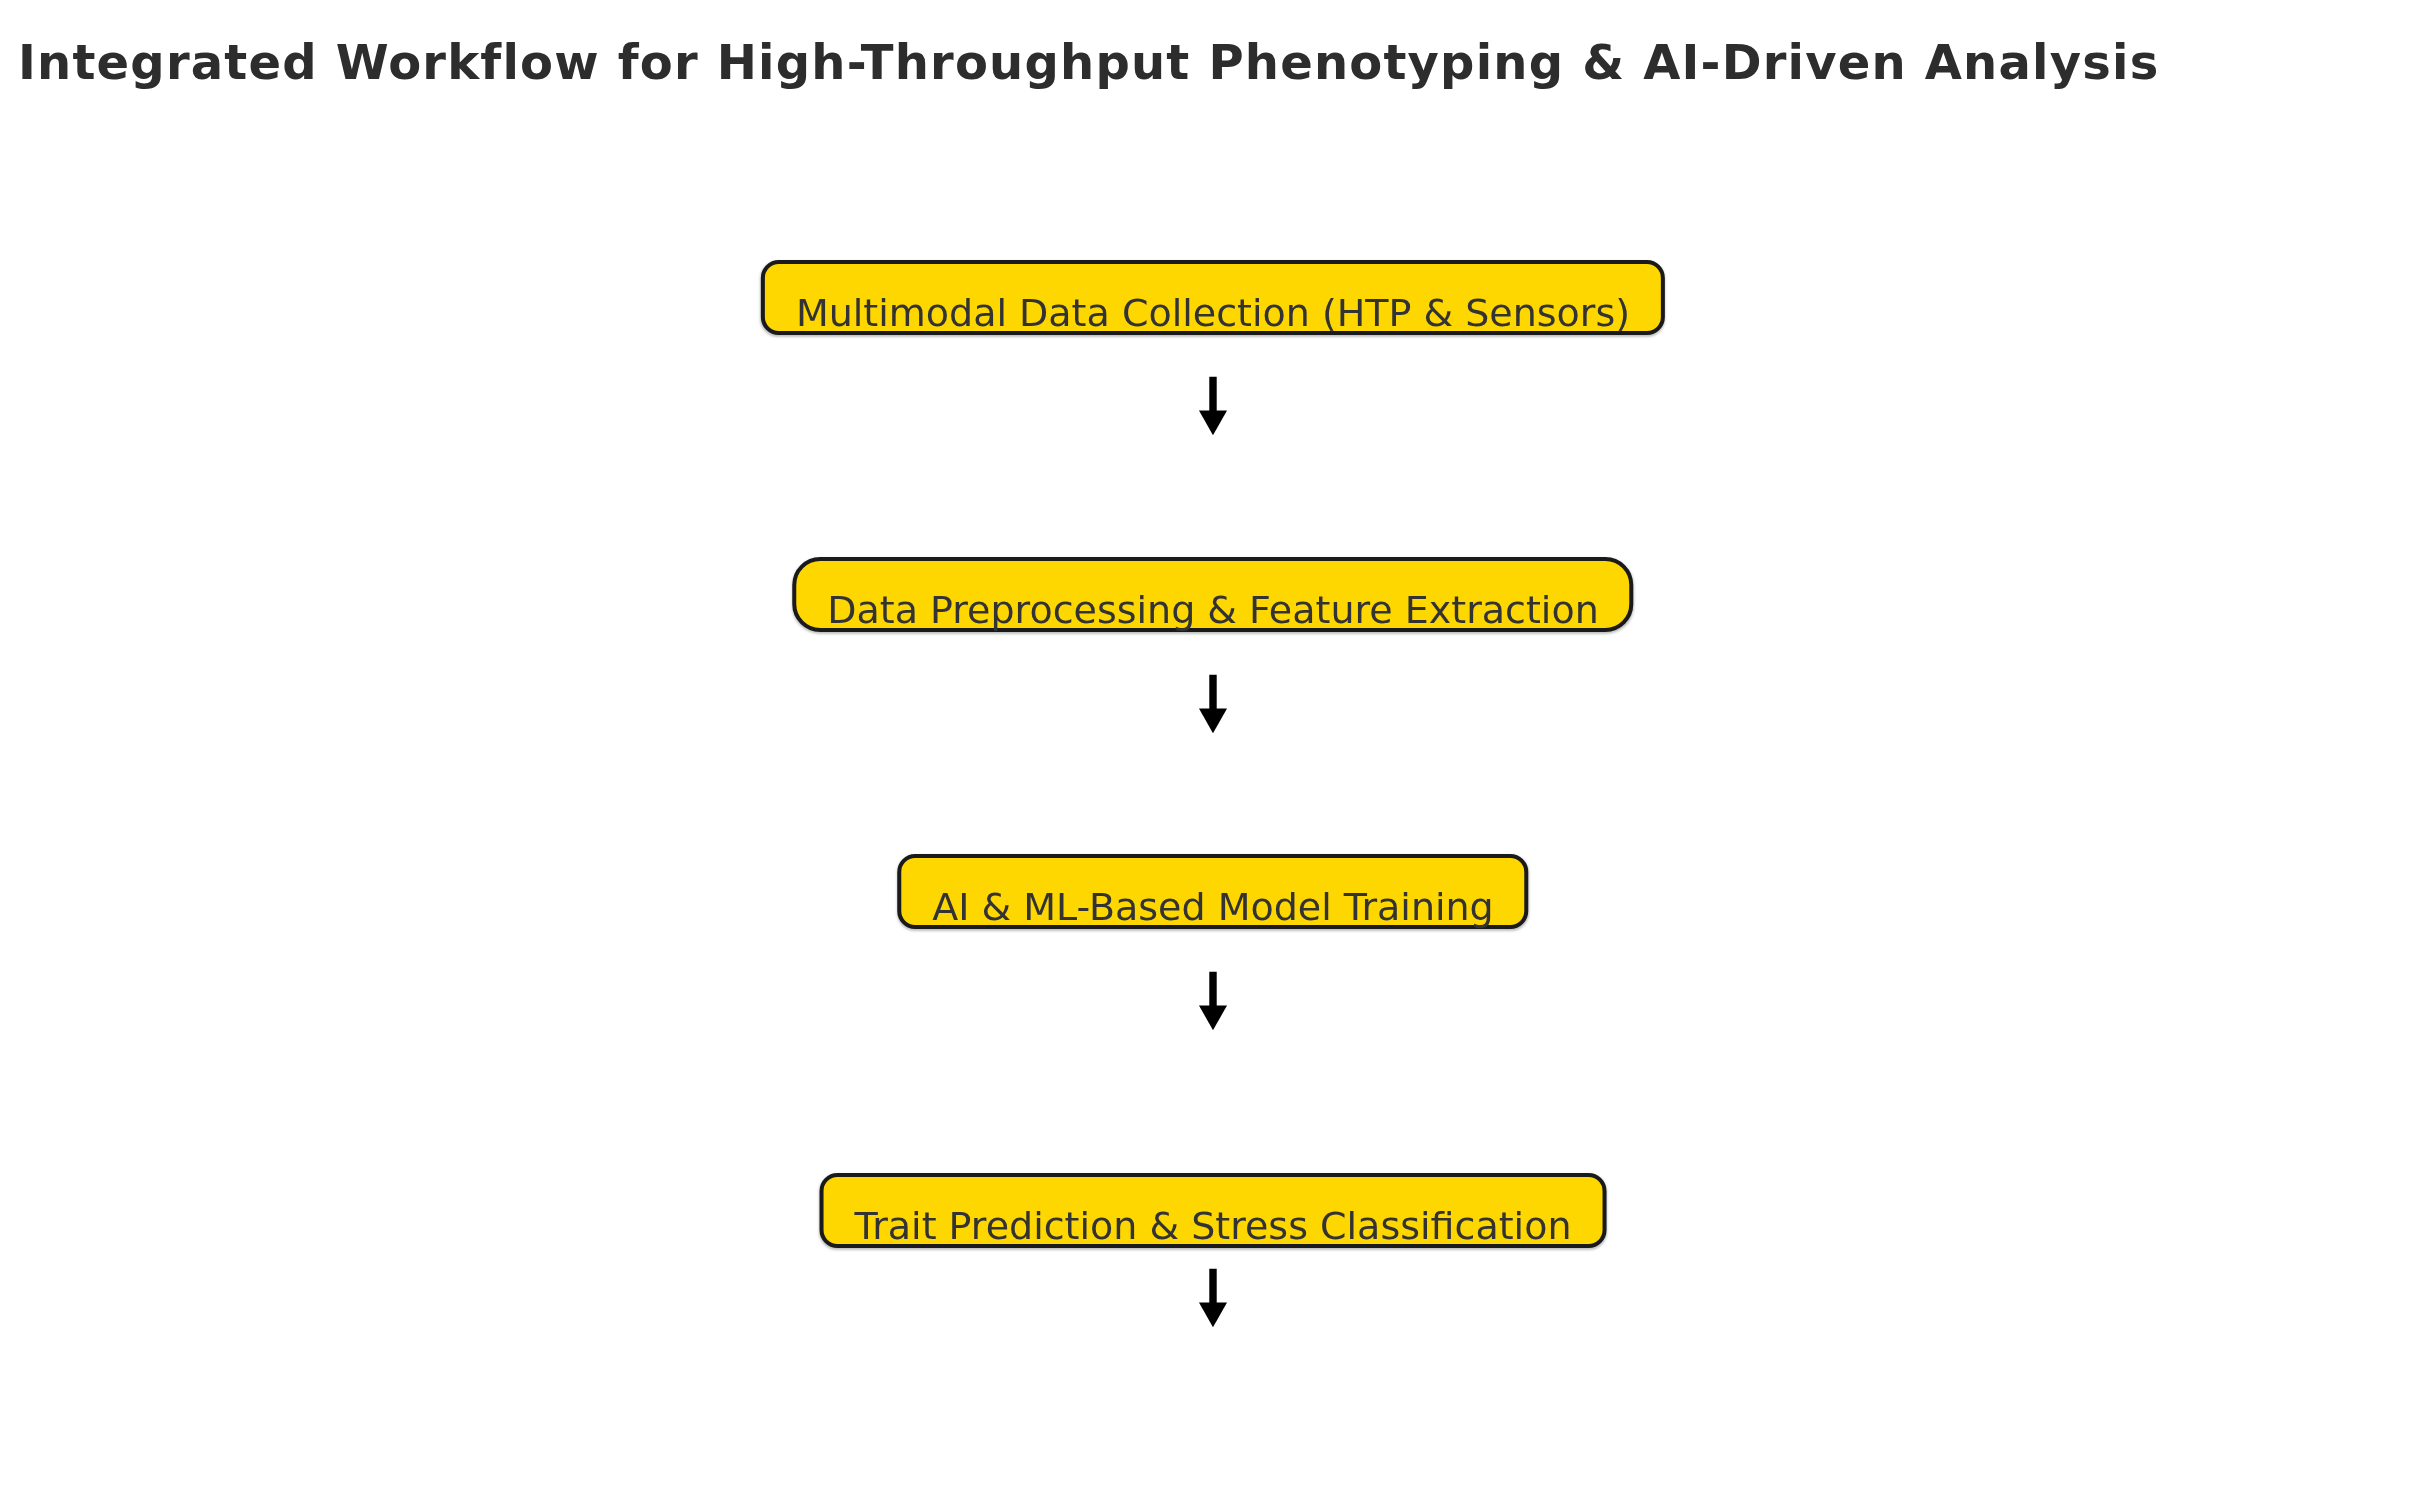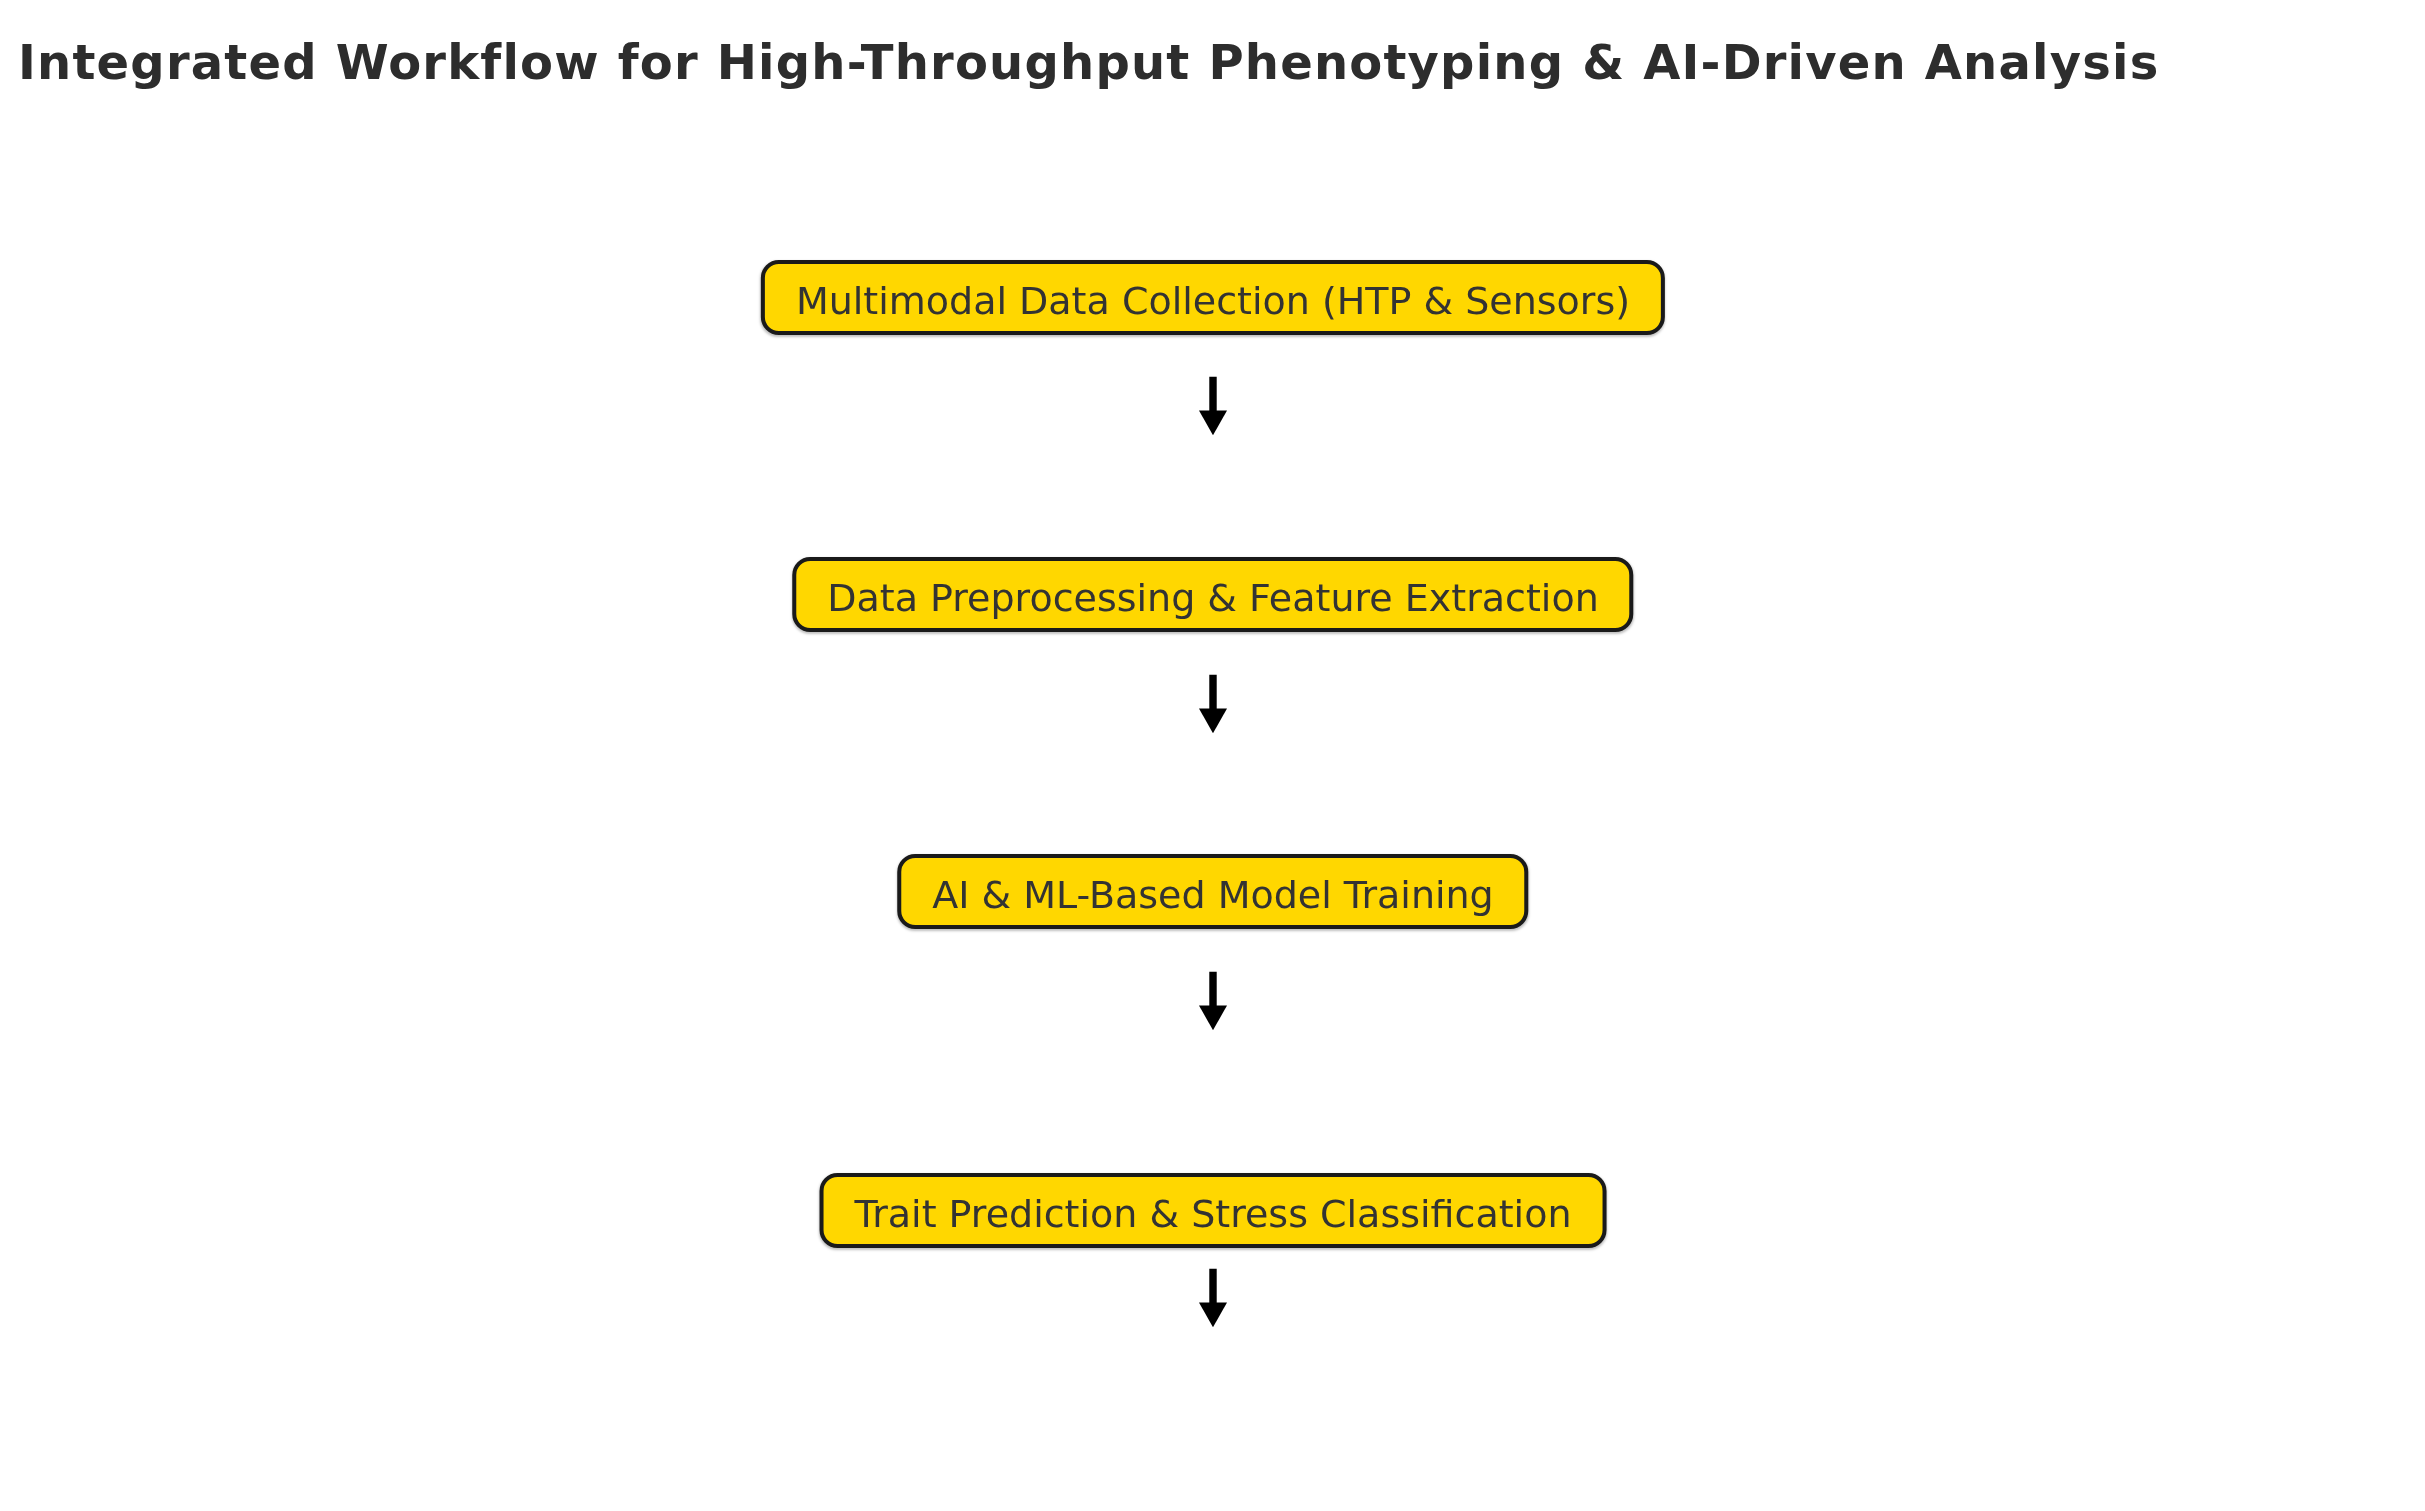--- a/index.html
+++ b/index.html
@@ -26,33 +26,33 @@
     letter-spacing: 1.2px;
     color: #2D2D2D;
     white-space: nowrap;
   }
   .flow-node {
     position: absolute;
     left: 50%;
     transform: translateX(-50%);
     box-sizing: border-box;
     height: 75px;
-    padding: 4px 31px;
+    padding: 16px 31px;
     background: #FFD700;
     border: 4.1px solid #1A1A1A;
     border-radius: 18px;
     color: #333333;
     font-size: 38px;
     line-height: 66px;
     white-space: nowrap;
     text-align: right;
     box-shadow: 0 1.6px 2.5px rgba(0,0,0,0.25);
   }
   .node-1 { top: 228px; }
-  .node-2 { top: 525px; }
+  .node-2 { top: 525px; border-radius: 28px; }
   .node-3 { top: 822px; }
   .node-4 { top: 1141px; }
   .node-5 { top: 1417px; }
   .flow-arrow {
     position: absolute;
     left: 50%;
     transform: translateX(-50%);
     width: 33px;
     height: 63px;
   }

